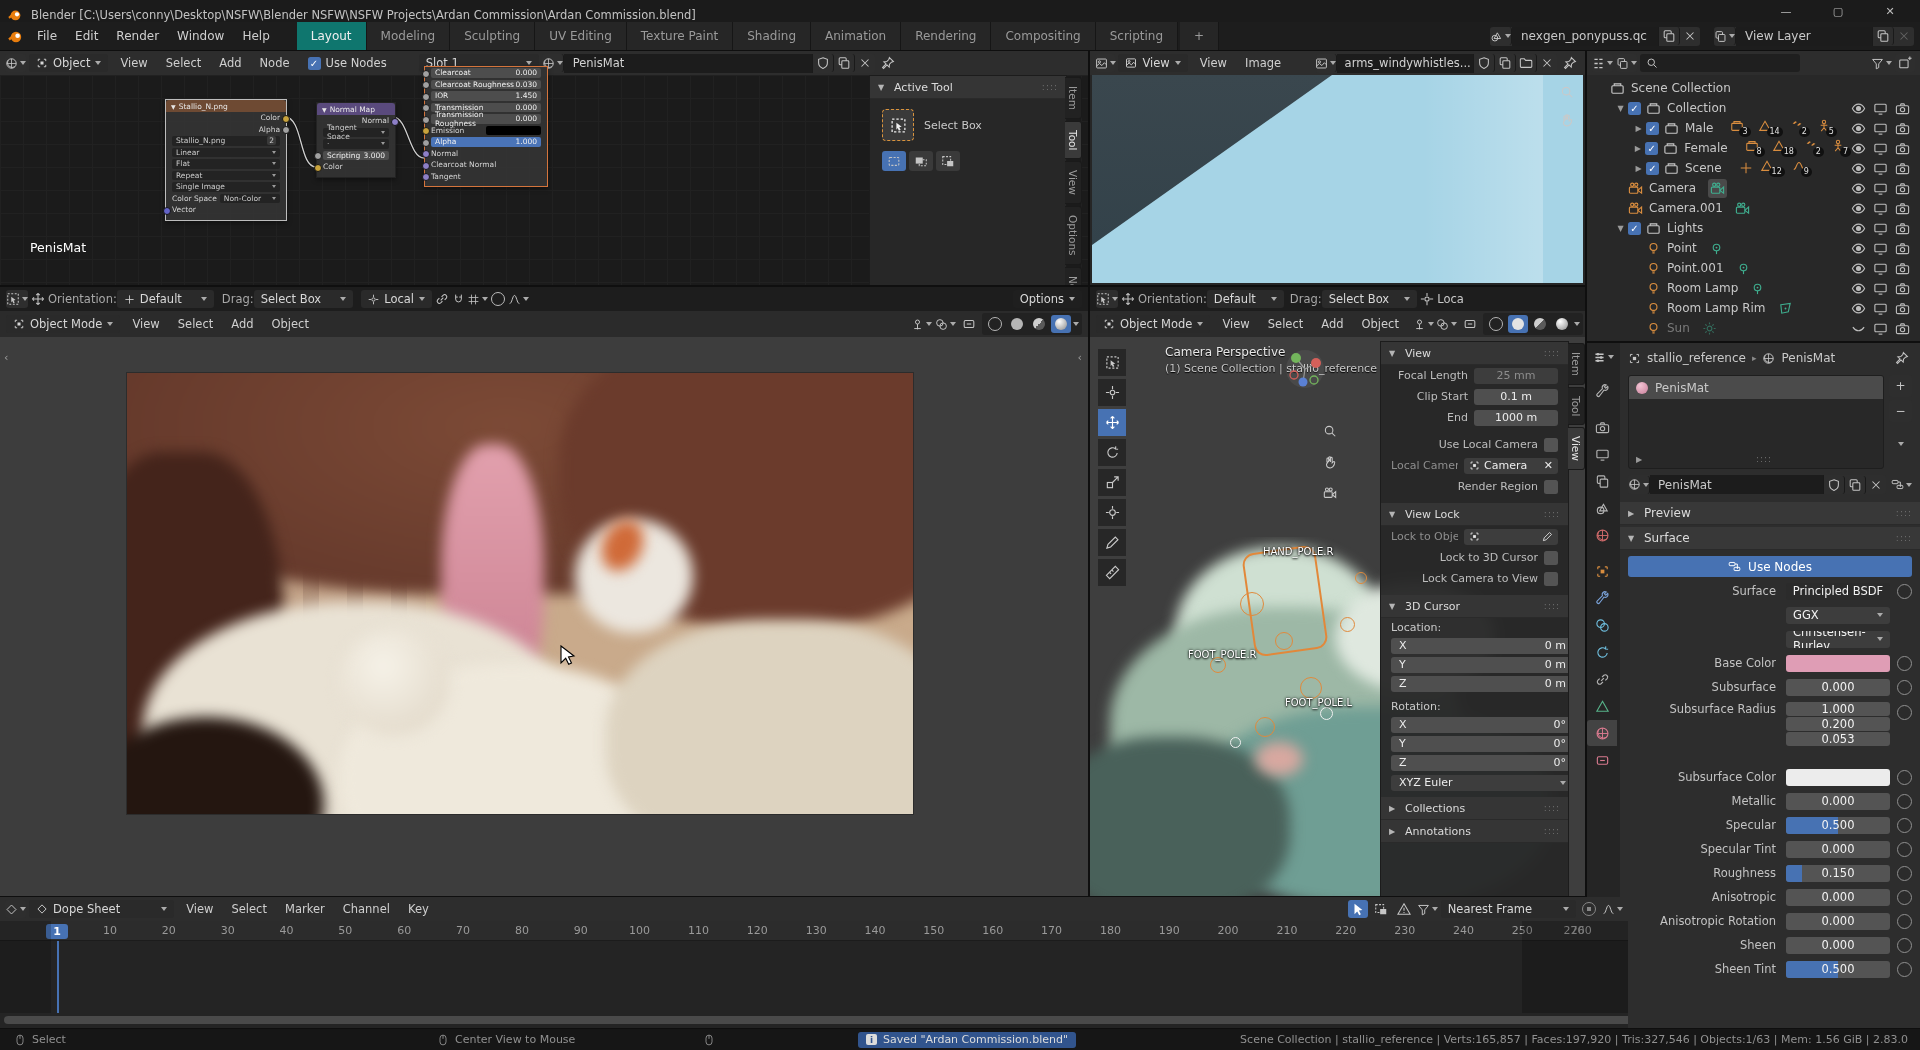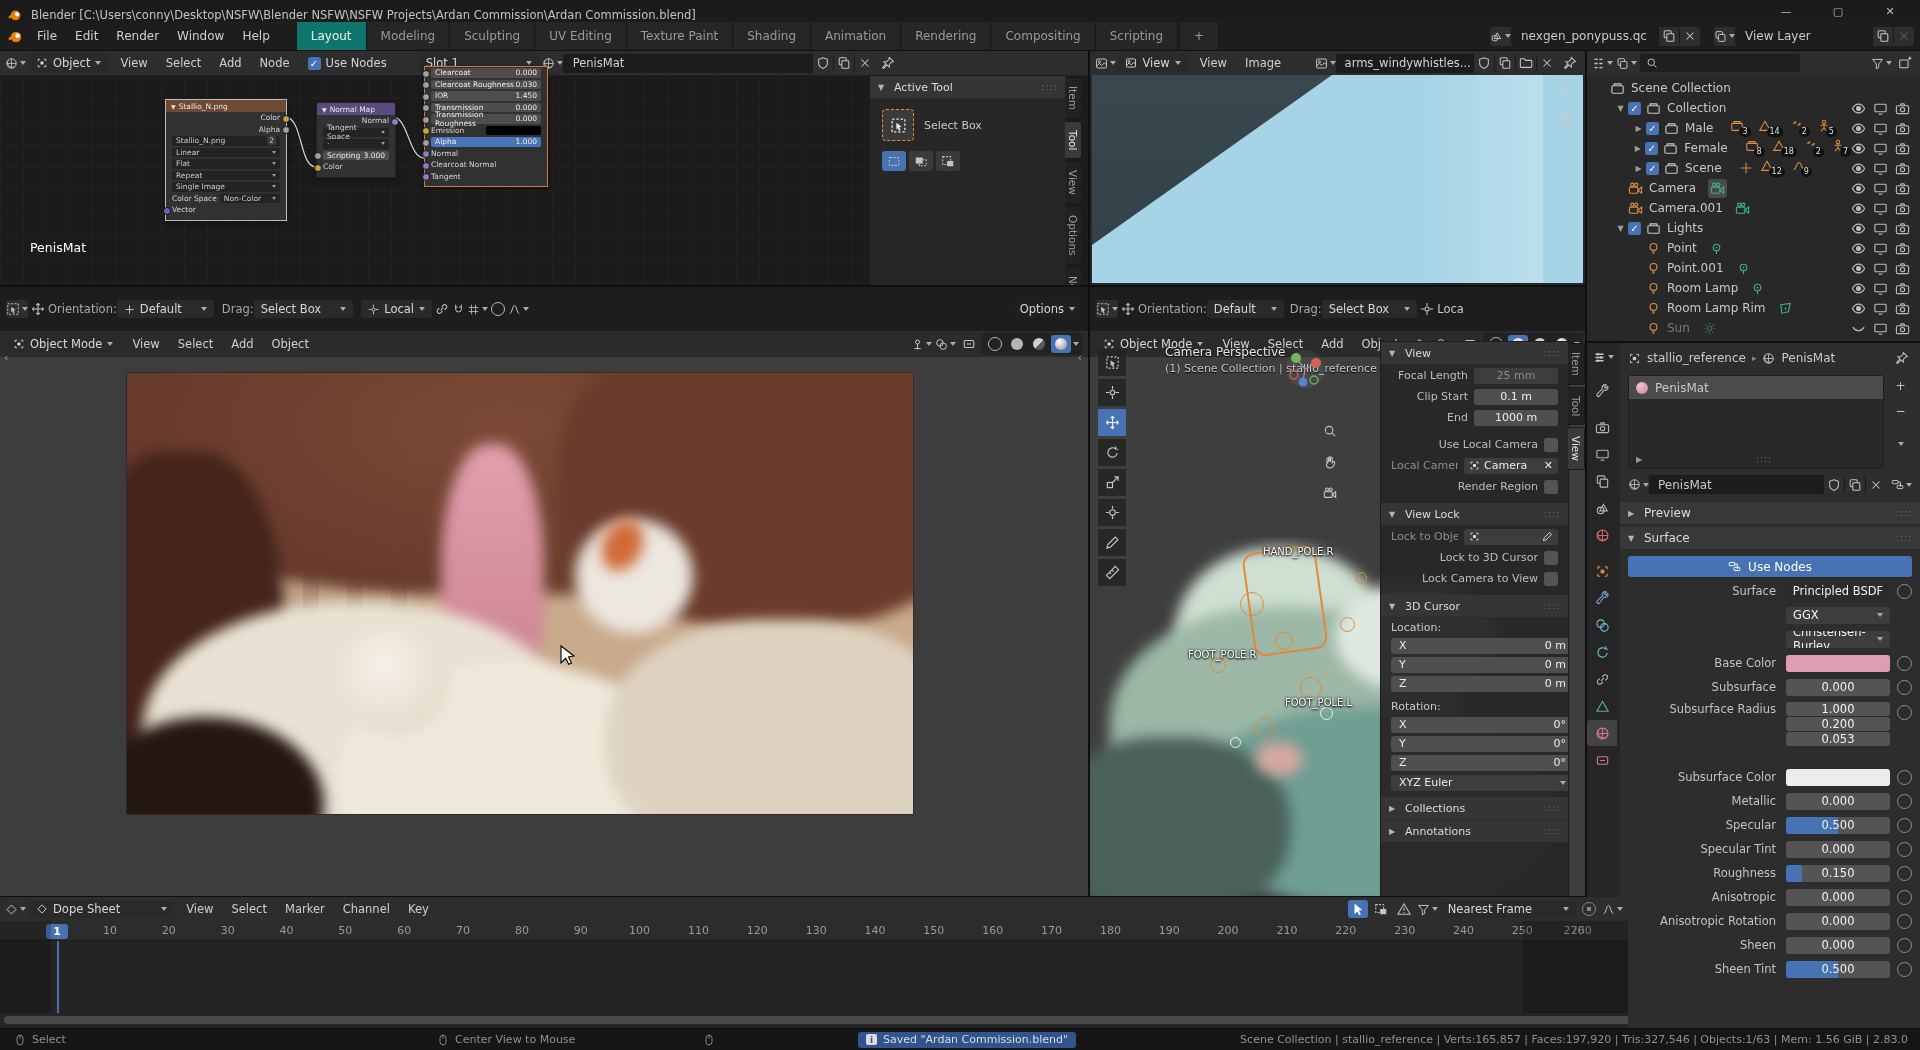--- a/index.html
+++ b/index.html
@@ -83,21 +83,21 @@
           align-items:center;justify-content:center;color:#f2f2f2;font-size:11.5px;overflow:hidden}
   .pfield .fill{position:absolute;left:0;top:0;bottom:0;background:#4772b3}
   .pfield span{position:relative}
   .socket{width:13px;height:13px;border:1.5px solid #8f8f8f;border-radius:50%;background:#2b2b2b;
           margin-left:7px;flex:none}
   .ptab{width:30px;height:26px;display:flex;align-items:center;justify-content:center;color:#9f9f9f;font-size:13px}
   .ptab.active{background:#434343;border-radius:3px 0 0 3px;color:#e8e8e8}
   
   .tick{position:absolute;top:3px;transform:translateX(-50%);color:#9a9a9a;font-size:11px}
   
-  .vtoolrow{height:44px;background:#1d1d1d;display:flex;align-items:center;padding:0 6px;
+  .vtoolrow{height:24px;background:#1d1d1d;display:flex;align-items:center;padding:0 6px;
             font-size:11.5px;color:#c9c9c9;white-space:nowrap}
   .vhdr{height:26px;background:#2b2b2b;display:flex;align-items:center;gap:3px;padding:0 6px;
         font-size:11.5px;white-space:nowrap}
   .toolbtn{width:28px;height:27px;background:rgba(35,35,35,.85);display:flex;align-items:center;
            justify-content:center;color:#c9c9c9}
   .toolbtn.active{background:#4772b3;color:#fff}
   .shc{width:12px;height:12px;border-radius:50%;flex:none}
   .label3d{position:absolute;color:#fff;font-size:10px;text-shadow:0 1px 2px #000,0 0 3px #000;white-space:nowrap}
   .blob{position:absolute;filter:blur(7px)}
 </style>

